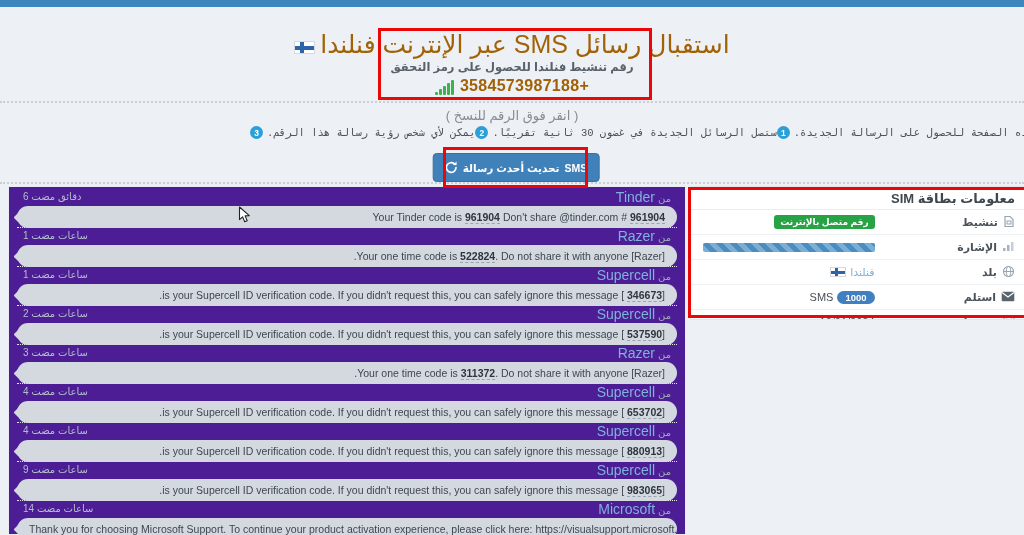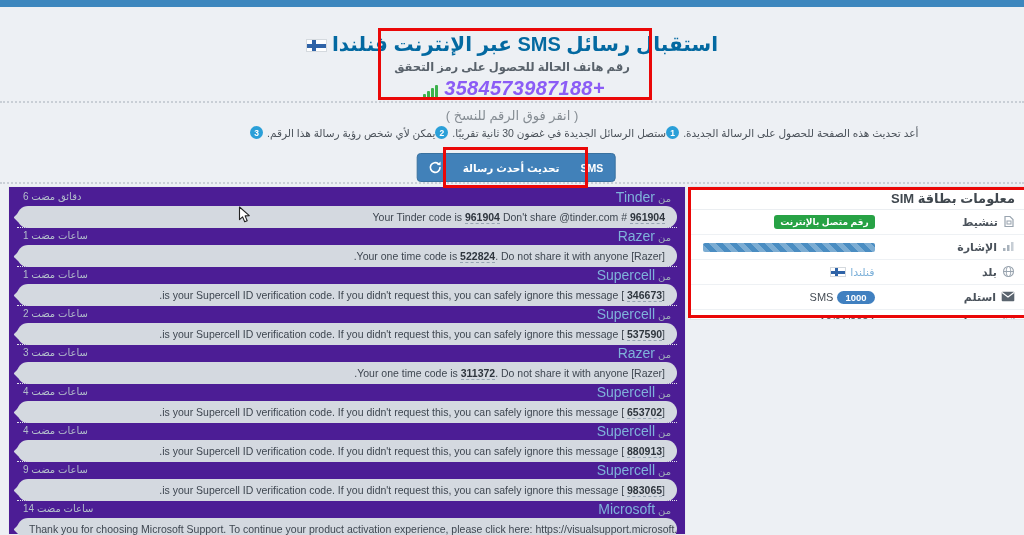--- a/index.html
+++ b/index.html
@@ -3,45 +3,45 @@
 <meta charset="utf-8">
 <style>
   * { margin:0; padding:0; box-sizing:border-box; }
   html,body { width:1024px; height:535px; overflow:hidden; }
   body { font-family:"Liberation Sans","DejaVu Sans",sans-serif; }
   .stage { position:relative; width:1024px; height:535px; background:#edf0f4; overflow:hidden; }
   .topbar { position:absolute; left:0; top:0; width:1024px; height:7px; background:#3d87be; }
 
   
   .header { position:absolute; left:0; right:0; top:31px; text-align:center; }
-  .page-title { font-size:20px; font-weight:bold; color:#0369a1; line-height:26px; direction:rtl; }
+  .page-title { font-size:25px; font-weight:normal; color:#a16207; line-height:26px; direction:rtl; }
   .flag-fi { display:inline-block; width:21px; height:13px; background:#fff; border:1px solid #d4d9de; position:relative; vertical-align:-1px; margin-right:5px; }
   .flag-fi i, .flag-fi b { position:absolute; background:#2f63a7; }
   .flag-fi i { left:5px; top:0; width:4px; height:100%; }
   .flag-fi b { left:0; top:4px; width:100%; height:4px; }
   .subtitle { margin-top:3px; font-size:11.5px; font-weight:bold; color:#59626b; direction:rtl; }
   .phone-row { margin-top:3px; direction:ltr; display:flex; justify-content:center; align-items:flex-end; gap:4px; }
-  .phone-num { font-size:20px; font-weight:bold; color:#8b5cf6; letter-spacing:.3px; cursor:pointer;font-style:italic; }
+  .phone-num { font-size:16px; font-weight:bold; color:#a16207; letter-spacing:.3px; cursor:pointer; }
 
   .redbox { position:absolute; border:3px solid #ea0707; pointer-events:none; z-index:20; }
   .rb-title { left:378px; top:28px; width:274px; height:72px; }
   .rb-btn   { left:443px; top:147px; width:145px; height:41px; }
   .rb-sim   { left:688px; top:187px; width:344px; height:131px; }
 
   .dotted { position:absolute; left:0; width:1024px; border-top:2px dotted #c9cfd6; }
   .d1 { top:101px; } .d2 { top:182px; }
 
   .copy-note { position:absolute; left:0; right:0; top:108px; text-align:center; font-size:13px; color:#858c93; direction:rtl; }
 
   .instructions { position:absolute; left:250px; top:126px; width:514px; display:flex; justify-content:space-between; }
   .instr-item { display:flex; align-items:center; gap:4px; white-space:nowrap; }
   .instr-num { width:13px; height:13px; border-radius:50%; background:#2a9fd8; color:#fff; font-size:8.5px; font-weight:bold; display:flex; align-items:center; justify-content:center; flex:0 0 13px; }
-  .instr-text { font-size:10.5px; color:#4a5159; direction:rtl; }
-
-  .refresh-btn { position:absolute; top:153px; left:50%; transform:translateX(-50%); margin-left:4px; background:#4181b9; border:1px solid #39719f; border-radius:4px; color:#fff; font-family:inherit; font-size:10.5px; font-weight:bold; padding:7px 11px; display:flex; align-items:center; gap:21px; cursor:pointer; direction:ltr; }
+  .instr-text { font-size:10.5px; color:#4a5159; direction:rtl;font-family:Liberation Mono, monospace; }
+
+  .refresh-btn { position:absolute; top:153px; left:50%; transform:translateX(-50%); margin-left:4px; background:#4181b9; border:1px solid #39719f; border-radius:4px; color:#fff; font-family:inherit; font-size:10.5px; font-weight:bold; padding:7px 11px; display:flex; align-items:center; gap:5px; cursor:pointer; direction:ltr; }
   .refresh-btn .ar { direction:rtl; }
 
   
   .messages-panel { position:absolute; left:8px; top:186px; width:678px; height:349px; background:#4c1d95; border:1px solid #e9ecf0; padding:2px 8px 0; }
   .msg { height:39px; border-bottom:1px dotted #e2e6eb; }
   .msg-head { display:flex; justify-content:space-between; align-items:center; height:15px; padding:0 6px; }
   .msg-time { font-size:10px; color:#b3bfcb; direction:ltr; }
   .msg-from { direction:rtl; font-size:10px; }
   .from-word { color:#9dabb9; }
   .sender-name { color:#7fb2da; font-size:14px; text-decoration:none; margin-right:3px; cursor:pointer; }
@@ -71,21 +71,21 @@
   .cursor { position:absolute; left:238px; top:206px; z-index:30; pointer-events:none; }
 </style>
 </head>
 <body>
 
 <div class="stage">
   <div class="topbar"></div>
 
   <div class="header">
     <div class="page-title"><span>استقبال رسائل SMS عبر الإنترنت فنلندا</span><span class="flag-fi"><i></i><b></b></span></div>
-    <div class="subtitle">رقم هاتف الحالة للحصول على رمز التحقق</div>
+    <div class="subtitle">رقم تنشيط فنلندا للحصول على رمز التحقق</div>
     <div class="phone-row">
       <svg width="21" height="16" viewBox="0 0 21 16">
         <rect x="0" y="13" width="3" height="3" rx="1" fill="#3cb14c"></rect>
         <rect x="4" y="10" width="3" height="6" rx="1" fill="#3cb14c"></rect>
         <rect x="8" y="7" width="3" height="9" rx="1" fill="#3cb14c"></rect>
         <rect x="12" y="4" width="3" height="12" rx="1" fill="#3cb14c"></rect>
         <rect x="16" y="1" width="3" height="15" rx="1" fill="#3cb14c"></rect>
       </svg>
       <span class="phone-num">3584573987188+</span>
     </div>

